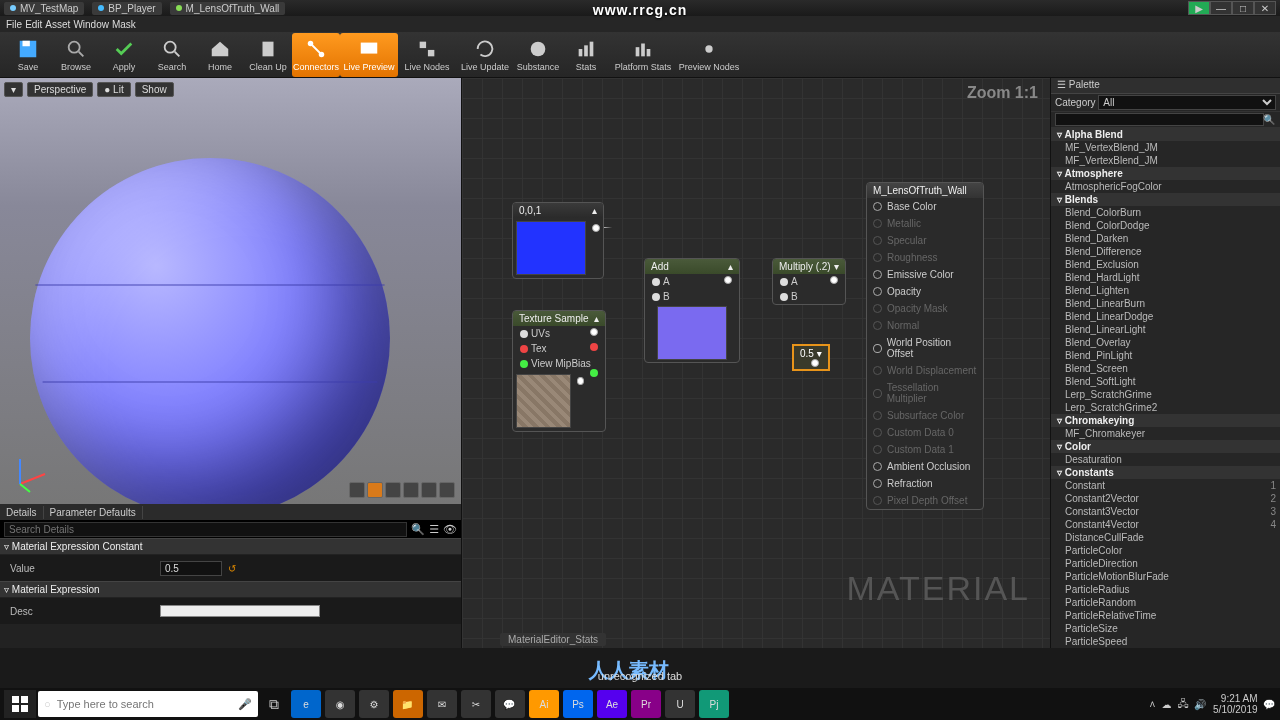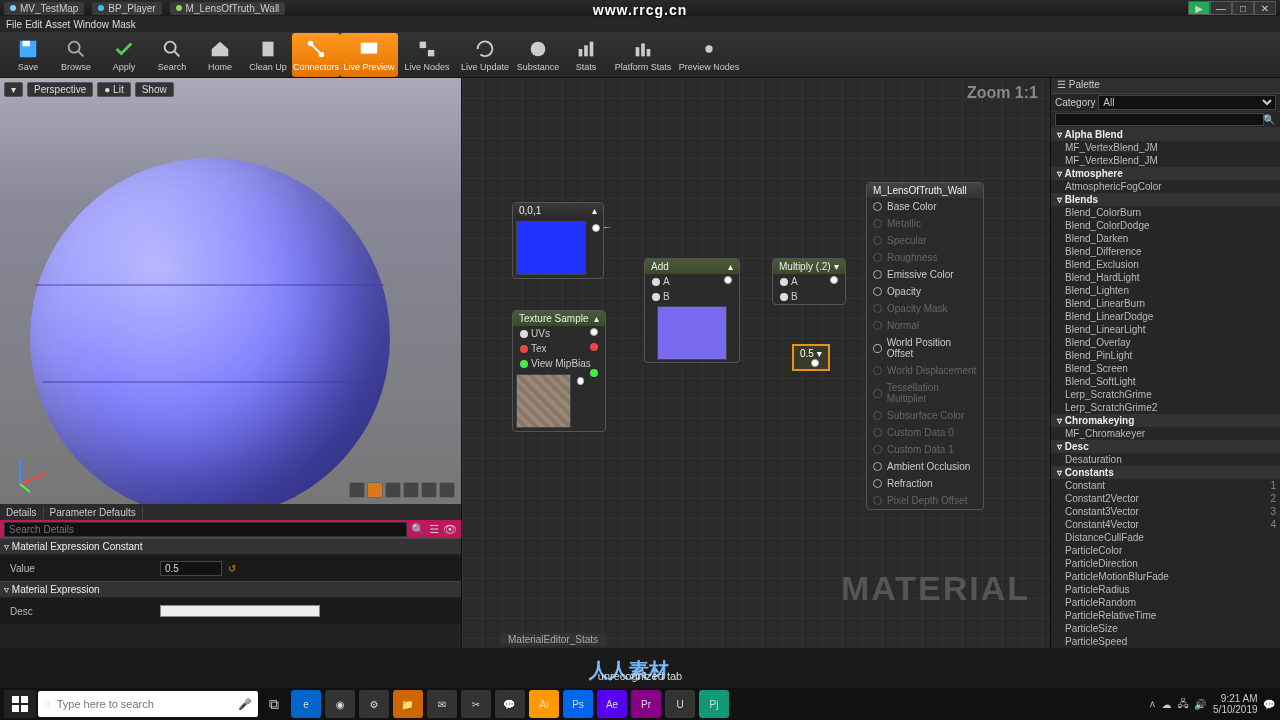--- a/index.html
+++ b/index.html
@@ -31,33 +31,33 @@
 .sphere::before,.sphere::after{content:"";position:absolute;left:0;right:0;border-top:2px solid rgba(60,60,170,.45);}
 .sphere::before{top:35%;transform:scaleX(.97);}
 .sphere::after{top:62%;transform:scaleX(.93);}
 .axis{position:absolute;left:10px;bottom:10px;}
 .vp-btns{position:absolute;right:6px;bottom:6px;display:flex;gap:2px;}
 .vp-mini{width:16px;height:16px;background:#444;border:1px solid #666;border-radius:2px;}
 .vp-mini.on{background:#d97a1a;}
 
 .details-head{height:16px;background:#2b2b2b;display:flex;align-items:center;font-size:10px;}
 .details-head .tab{padding:1px 6px;border-right:1px solid #444;}
-.searchrow{height:18px;background:#be185d;display:flex;align-items:center;padding:0 4px;}
+.searchrow{height:18px;background:#000000;display:flex;align-items:center;padding:0 4px;}
 .searchrow input{flex:1;background:#111;border:1px solid #333;color:#888;font-size:10px;padding:1px 4px;}
 .sect{background:#333;color:#eee;font-size:10px;padding:2px 4px;border-top:1px solid #444;border-bottom:1px solid #222;}
 .prop-row{display:flex;align-items:center;padding:2px 10px;height:26px;font-size:10px;}
 .prop-row .plabel{width:150px;color:#bbb;}
 .spin{background:#111;border:1px solid #444;color:#ddd;padding:1px 4px;width:62px;font-size:10px;}
 .txtfield{background:#eee;border:1px solid #888;width:160px;height:12px;}
 
 .graph{flex:1;position:relative;background:#2a2a2a;
   background-image:linear-gradient(#333 1px,transparent 1px),linear-gradient(90deg,#333 1px,transparent 1px);
   background-size:20px 20px;}
 .zoom{position:absolute;top:6px;right:12px;color:#888;font-size:16px;font-weight:600;}
-.mat-label{position:absolute;right:20px;bottom:40px;font-size:34px;font-weight:700;color:#555;letter-spacing:2px;}
+.mat-label{position:absolute;right:20px;bottom:40px;font-size:34px;font-weight:400;color:#555;letter-spacing:2px;}
 .node{position:absolute;background:#2b2b2b;border:1px solid #555;border-radius:4px;font-size:10px;}
 .node .nh{background:linear-gradient(#4a5a3a,#3a4a2a);padding:2px 6px;border-radius:3px 3px 0 0;color:#eee;display:flex;justify-content:space-between;}
 .node .nh.dark{background:linear-gradient(#3a3a3a,#2a2a2a);}
 .pin{width:8px;height:8px;border-radius:50%;background:#ddd;display:inline-block;vertical-align:middle;margin:0 3px;}
 .pin.out{background:#fff;border:1px solid #aaa;}
 .pin.red{background:#e44;}
 .pin.grn{background:#4e4;}
 .swatch{width:70px;height:54px;margin:3px;background:#23f;border:1px solid #444;}
 .swatch.tex{background:repeating-linear-gradient(45deg,#998877,#998877 4px,#887766 4px,#887766 8px);}
 .swatch.prp{background:#7a6af0;}
@@ -437,21 +437,21 @@
         <div class="pal-item">Blend_LinearDodge</div>
         <div class="pal-item">Blend_LinearLight</div>
         <div class="pal-item">Blend_Overlay</div>
         <div class="pal-item">Blend_PinLight</div>
         <div class="pal-item">Blend_Screen</div>
         <div class="pal-item">Blend_SoftLight</div>
         <div class="pal-item">Lerp_ScratchGrime</div>
         <div class="pal-item">Lerp_ScratchGrime2</div>
         <div class="pal-cat">▿ Chromakeying</div>
         <div class="pal-item">MF_Chromakeyer</div>
-        <div class="pal-cat">▿ Desc</div>
+        <div class="pal-cat">▿ Color</div>
         <div class="pal-item">Desaturation</div>
         <div class="pal-cat">▿ Constants</div>
         <div class="pal-item">
           <span>Constant</span>
           <span class="n">1</span>
         </div>
         <div class="pal-item">
           <span>Constant2Vector</span>
           <span class="n">2</span>
         </div>

